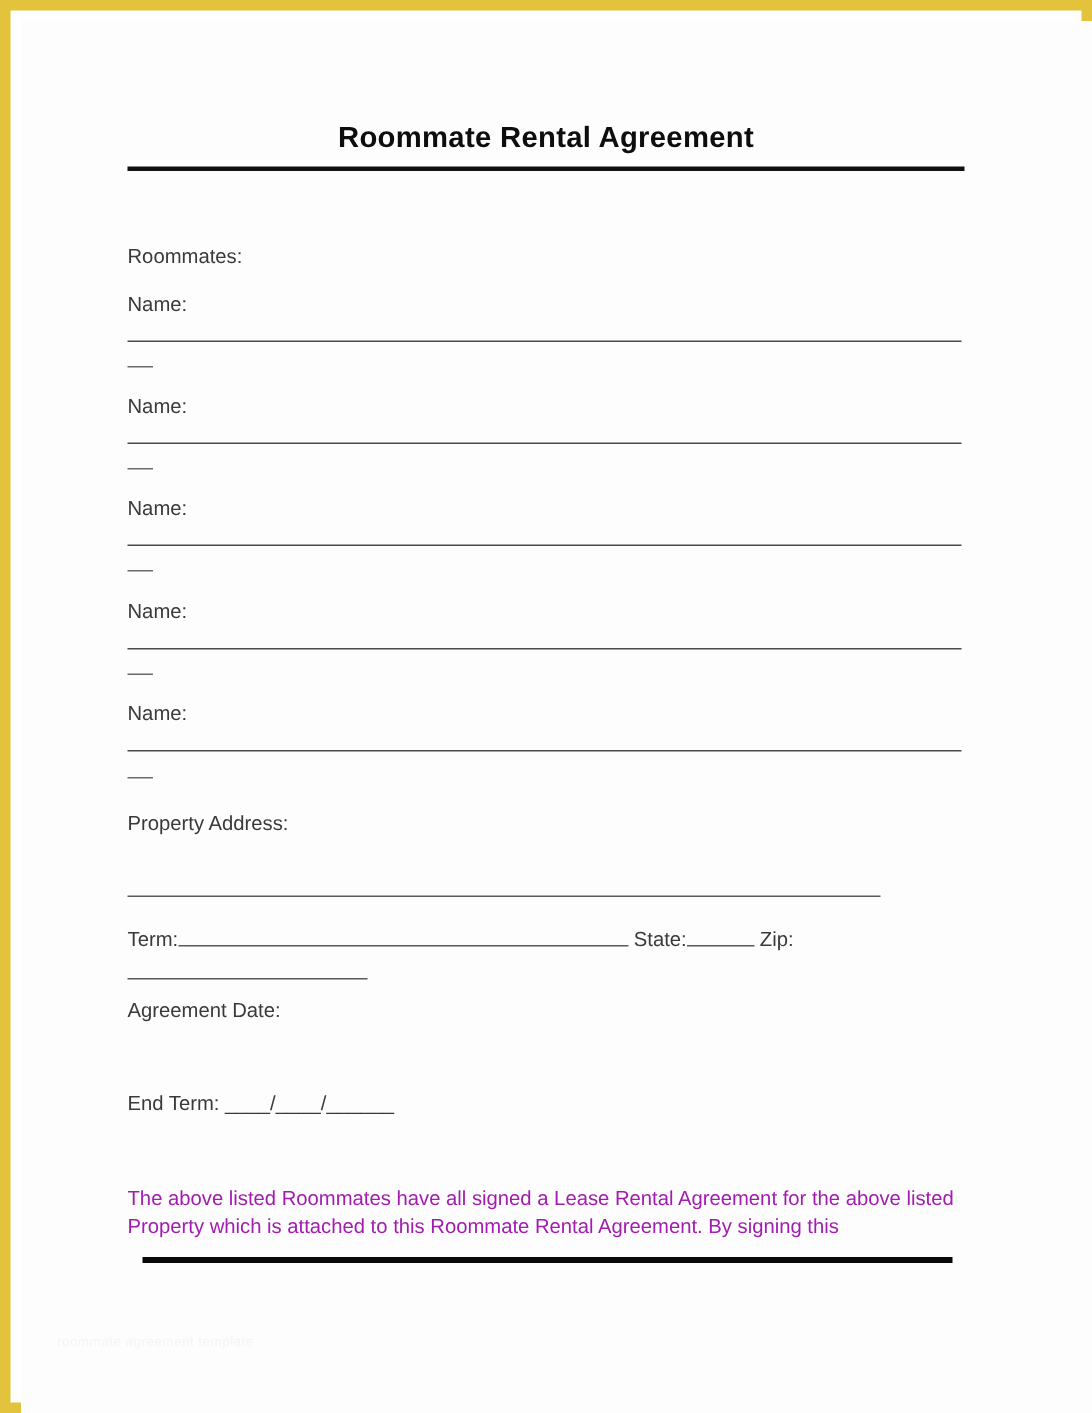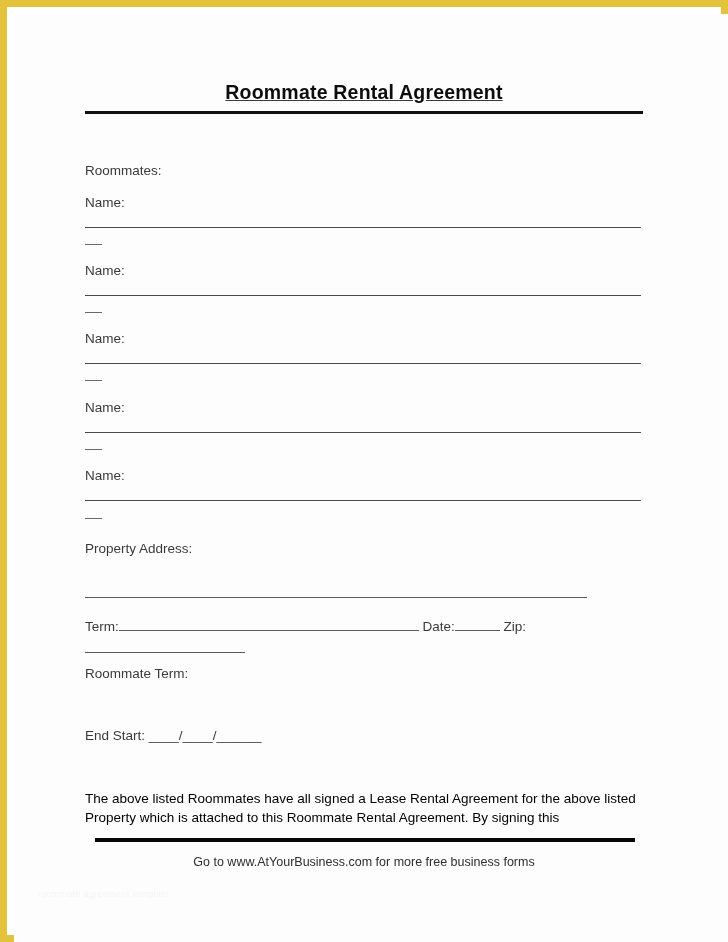--- a/index.html
+++ b/index.html
@@ -48,21 +48,20 @@
     font-size: 13.5px;
   }
 
   
   .title-block {
     position: absolute;
     left: 0;
     top: 82px;
     width: 558px;
     text-align: center;
-    text-decoration: underline;
   }
   .doc-title {
     font-size: 19.5px;
     font-weight: bold;
     color: #0d0d0d;
     letter-spacing: 0.2px;
     line-height: 1.1;
     margin: 0;
   }
   .title-rule {
@@ -133,21 +132,21 @@
     background: #5a5a5a;
   }
 
   
   .closing {
     position: absolute;
     left: 0;
     width: 552px;
     line-height: 1.42;
     font-size: 13.5px;
-    color: #000000;
+    color: #a21caf;
   }
 
   
   .footer-rule {
     position: absolute;
     left: 10px;
     width: 540px;
     height: 4px;
     background: #080808;
   }
@@ -207,32 +206,31 @@
   <div class="dash-mark" style="top:449px;"></div>
 
   <div class="label" style="top:468px;">Name:</div>
   <div class="name-rule" style="top:500px;"></div>
   <div class="dash-mark" style="top:518px;"></div>
 
   <div class="label" style="top:541px;">Property Address:</div>
   <div class="addr-rule" style="top:597px;"></div>
 
   <div class="csz-line" style="top:617px;">
-    <span>Term:</span><span class="blank blank-city"></span> <span>Date:</span><span class="blank blank-state"></span> <span>Zip:</span>
+    <span>Term:</span><span class="blank blank-city"></span> <span>State:</span><span class="blank blank-state"></span> <span>Zip:</span>
   </div>
   <div class="zip-wrap-rule" style="top:652px;"></div>
 
-  <div class="label" style="top:666px;">Roommate Term:</div>
+  <div class="label" style="top:666px;">Agreement Date:</div>
 
 
   <div class="label" style="top:728px;">
-    <span>End Start:</span>
+    <span>End Term:</span>
     <span>____/____/______</span>
   </div>
 
   <div class="closing" style="top:789px;">The above listed Roommates have all signed a Lease Rental Agreement for the above listed Property which is attached to this Roommate Rental Agreement. By signing this</div>
 
   <div class="footer-rule" style="top:838px;"></div>
-  <div class="footer-text" style="top:855px;">Go to www.AtYourBusiness.com for more free business forms</div>
 
 </div>
 
 <div class="watermark">roommate agreement template</div>
 
 </body></html>

